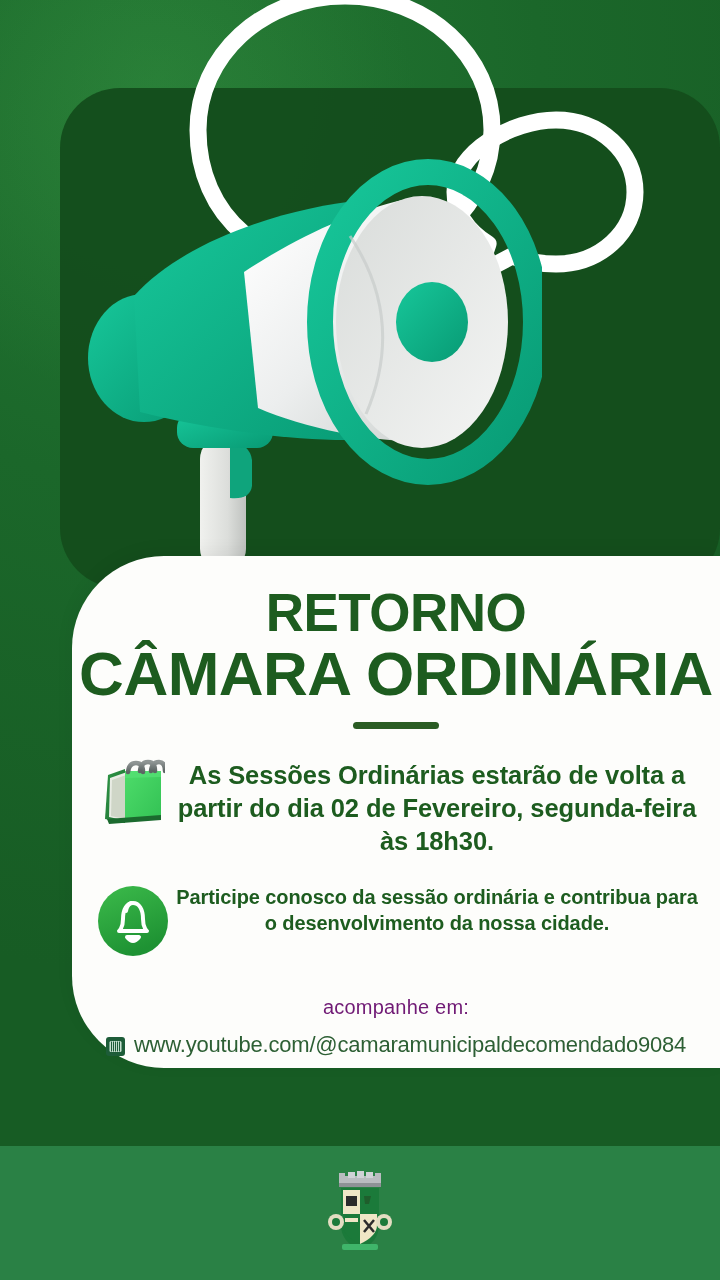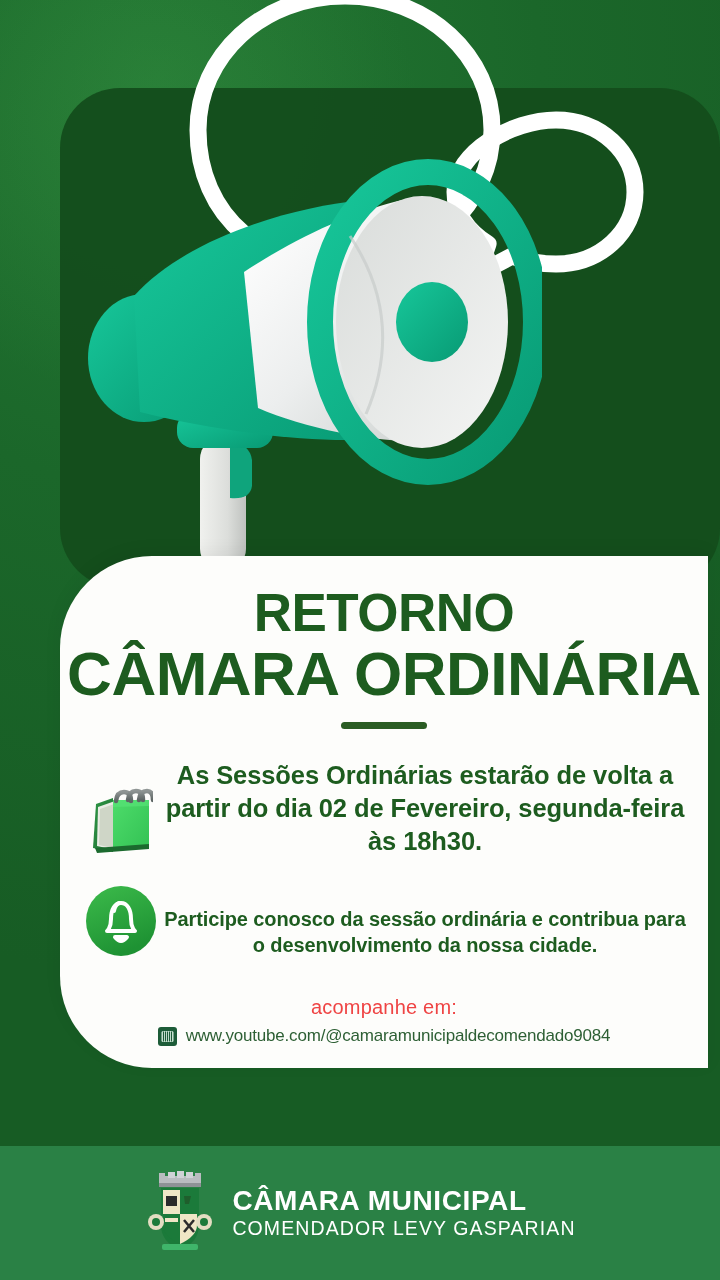--- a/index.html
+++ b/index.html
@@ -32,21 +32,21 @@
 
   
   .bubbles { position:absolute; left:0; top:-22px; width:720px; height:360px; }
 
   
   .mega { position:absolute; left:72px; top:150px; width:470px; height:430px; }
 
   
   .card {
     position:absolute;
-    left:60px; top:556px; width:648px; height:512px;
+    left:72px; top:556px; width:648px; height:512px;
     background:#fdfdfb;
     border-radius:92px 0 0 92px;
     box-shadow:0 -4px 18px rgba(0,0,0,.06);
   }
 
   .title-wrap { padding-top:30px; text-align:center; }
   .title-1, .title-2 {
     color:#1d5c1f;
     font-weight:bold;
     letter-spacing:-0.5px;
@@ -54,21 +54,21 @@
   }
   .title-1 { font-size:53px; }
   .title-2 { font-size:62px; margin-top:4px; }
   .rule {
     width:86px; height:7px; background:#2a5c23;
     border-radius:4px; margin:17px auto 0;
   }
 
   
   .rows { margin-top:30px; padding:0 22px 0 18px; }
-  .row { display:flex; align-items:flex-end; }
+  .row { display:flex; align-items:flex-start; }
   .row + .row { margin-top:26px; }
   .row-icon { flex:0 0 auto; width:86px; display:flex; justify-content:center; align-items:center; }
   .row-text {
     flex:1 1 auto;
     color:#1d5c1f;
     font-size:25.5px;
     font-weight:bold;
     line-height:1.30;
     text-align:center;
     letter-spacing:-0.1px;
@@ -76,25 +76,25 @@
   .row-2 .row-text { font-size:20px; }
 
   
   .cal { position:relative; width:64px; height:70px; }
 
   
   .bell { width:74px; height:74px; }
 
   
   .follow { margin-top:38px; text-align:center; }
-  .follow-label { color:#ef4444; font-size:20px; letter-spacing:.2px; }
+  .follow-label { color:#701a75; font-size:20px; letter-spacing:.2px; }
   .follow-link {
-    margin-top:7px;
+    margin-top:13px;
     display:flex; justify-content:center; align-items:center; gap:9px;
-    color:#2d5f34; font-size:17px; letter-spacing:-.2px;
+    color:#2d5f34; font-size:22px; letter-spacing:-.2px;
   }
   .yt-ico { width:19px; height:19px; flex:0 0 auto; }
 
   
   .footer {
     position:absolute; left:0; bottom:0; width:720px; height:134px;
     background:#2a8145;
     display:flex; align-items:center; justify-content:center; gap:16px;
   }
   .crest { width:72px; height:86px; flex:0 0 auto; }
@@ -290,19 +290,15 @@
         <rect x="21" y="48" width="13" height="4" fill="#efe6c6"></rect>
 
         <circle cx="12" cy="52" r="8" fill="#e3ddc2"></circle>
         <circle cx="60" cy="52" r="8" fill="#e3ddc2"></circle>
         <circle cx="12" cy="52" r="4" fill="#1b7a3a"></circle>
         <circle cx="60" cy="52" r="4" fill="#1b7a3a"></circle>
 
         <rect x="18" y="74" width="36" height="6" rx="2" fill="#3fb56a"></rect>
       </svg>
     </span>
-    <span class="foot-text">
-      <span class="foot-1" style="display:block">CÂMARA MUNICIPAL</span>
-      <span class="foot-2" style="display:block">COMENDADOR LEVY GASPARIAN</span>
-    </span>
   </div>
 
 </div>
 
 </body></html>

